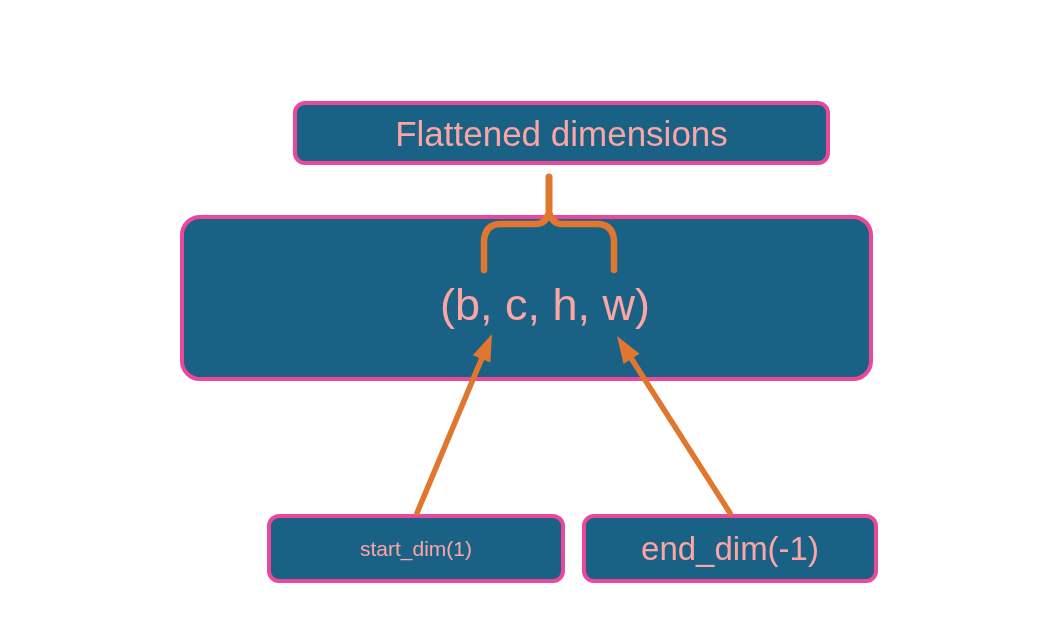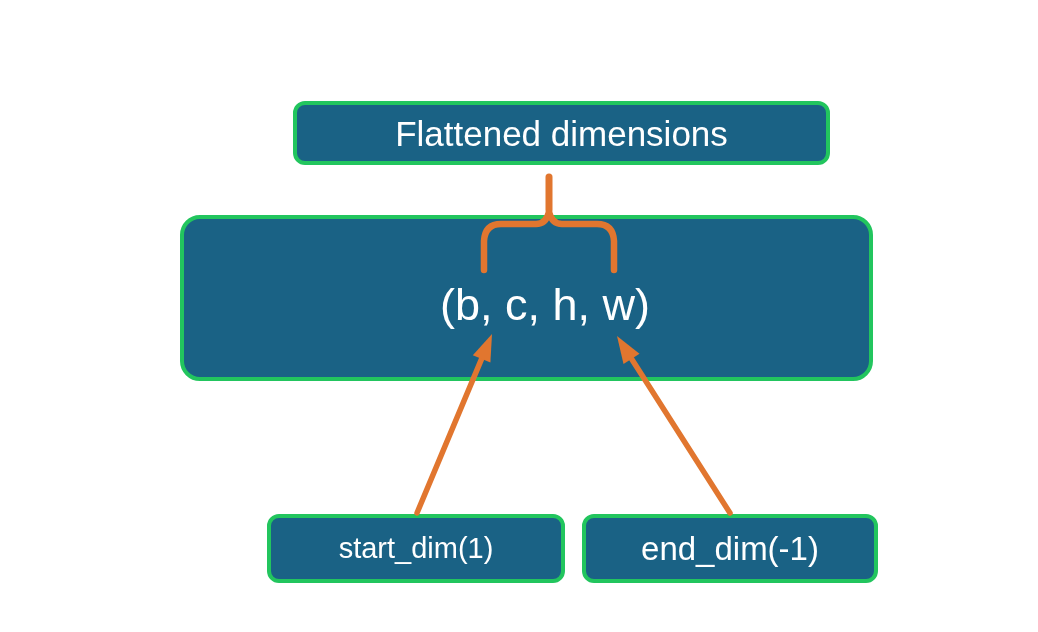--- a/index.html
+++ b/index.html
@@ -12,25 +12,25 @@
     position: relative;
     width: 1038px;
     height: 632px;
     background: #ffffff;
     overflow: hidden;
   }
   .box {
     position: absolute;
     box-sizing: border-box;
     background: #1A6285;
-    border: 4px solid #22c55e;
+    border: 4px solid #ec4899;
     display: flex;
     align-items: center;
     justify-content: center;
-    color: #ffffff;
+    color: #fca5a5;
   }
   .box span {
     white-space: nowrap;
     line-height: 1;
   }
   .flattened-box {
     left: 293px; top: 101px;
     width: 537px; height: 64px;
     border-radius: 12px;
     font-size: 35px;
@@ -43,21 +43,21 @@
     padding-left: 37px;
   }
   .tensor-box span {
     position: relative;
     top: 6px; 
   }
   .start-box {
     left: 267px; top: 514px;
     width: 298px; height: 69px;
     border-radius: 12px;
-    font-size: 29px;
+    font-size: 21px;
   }
   .end-box {
     left: 582px; top: 514px;
     width: 296px; height: 69px;
     border-radius: 12px;
     font-size: 33px;
     text-align: center;
   }
   .overlay {
     position: absolute;

